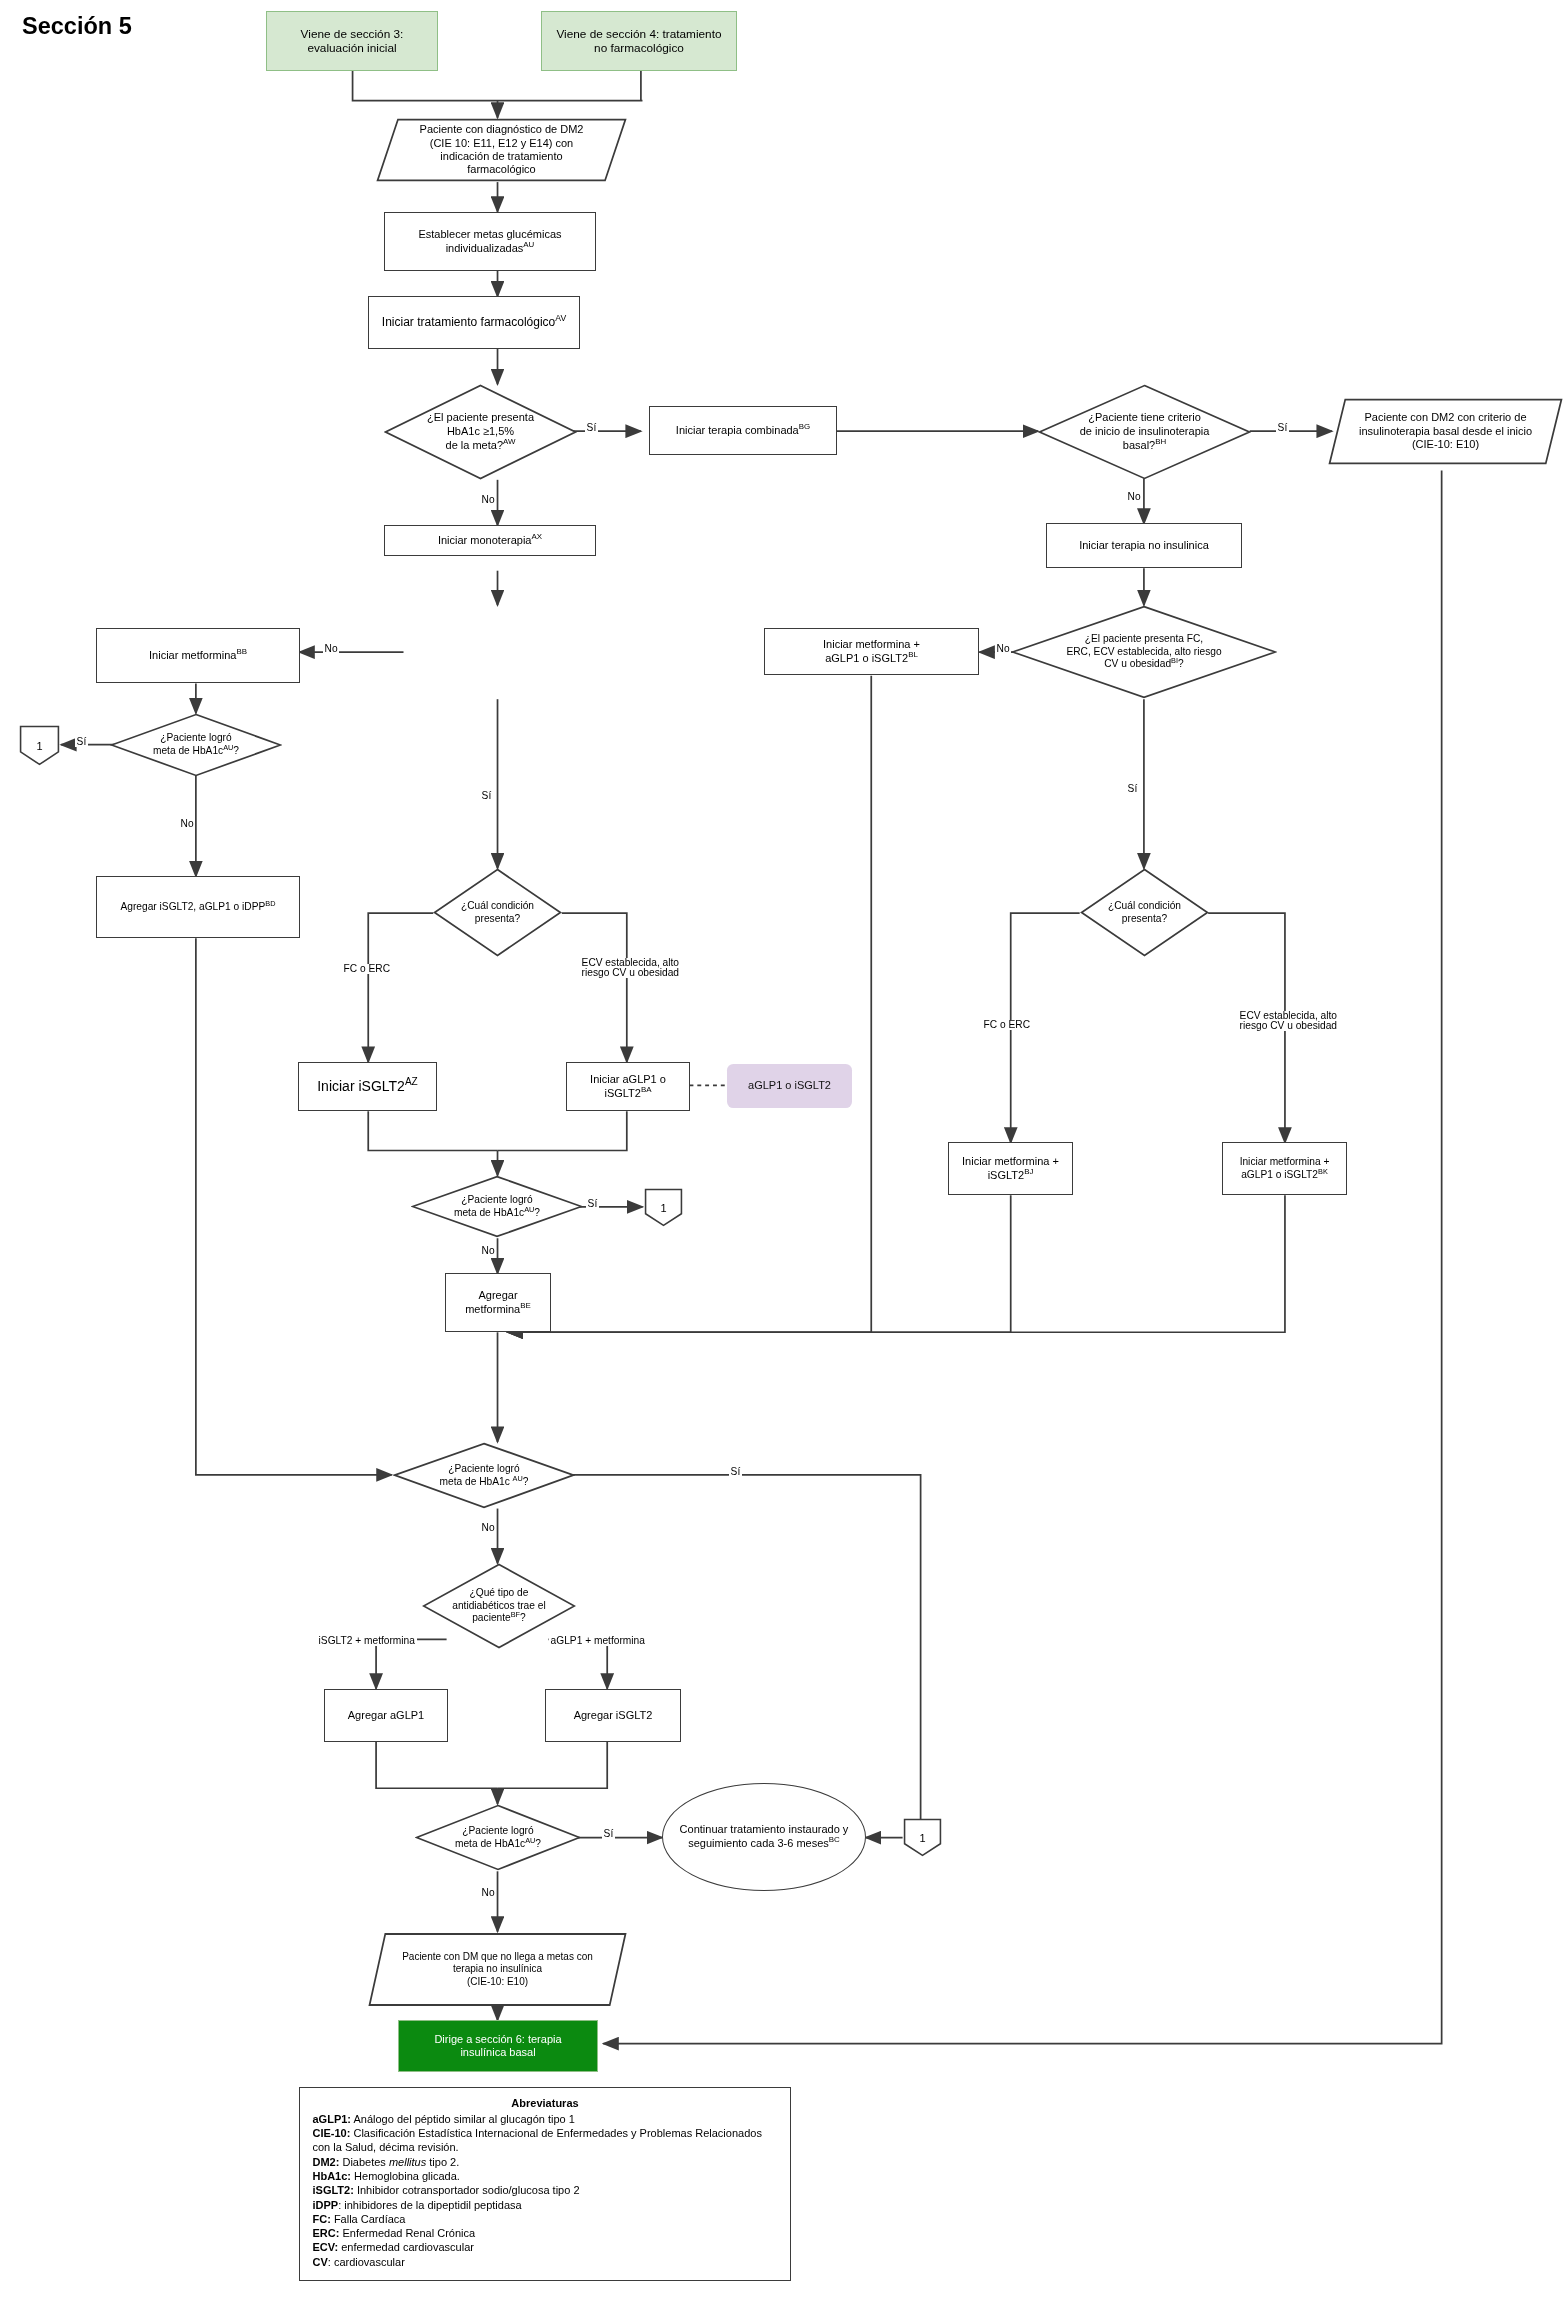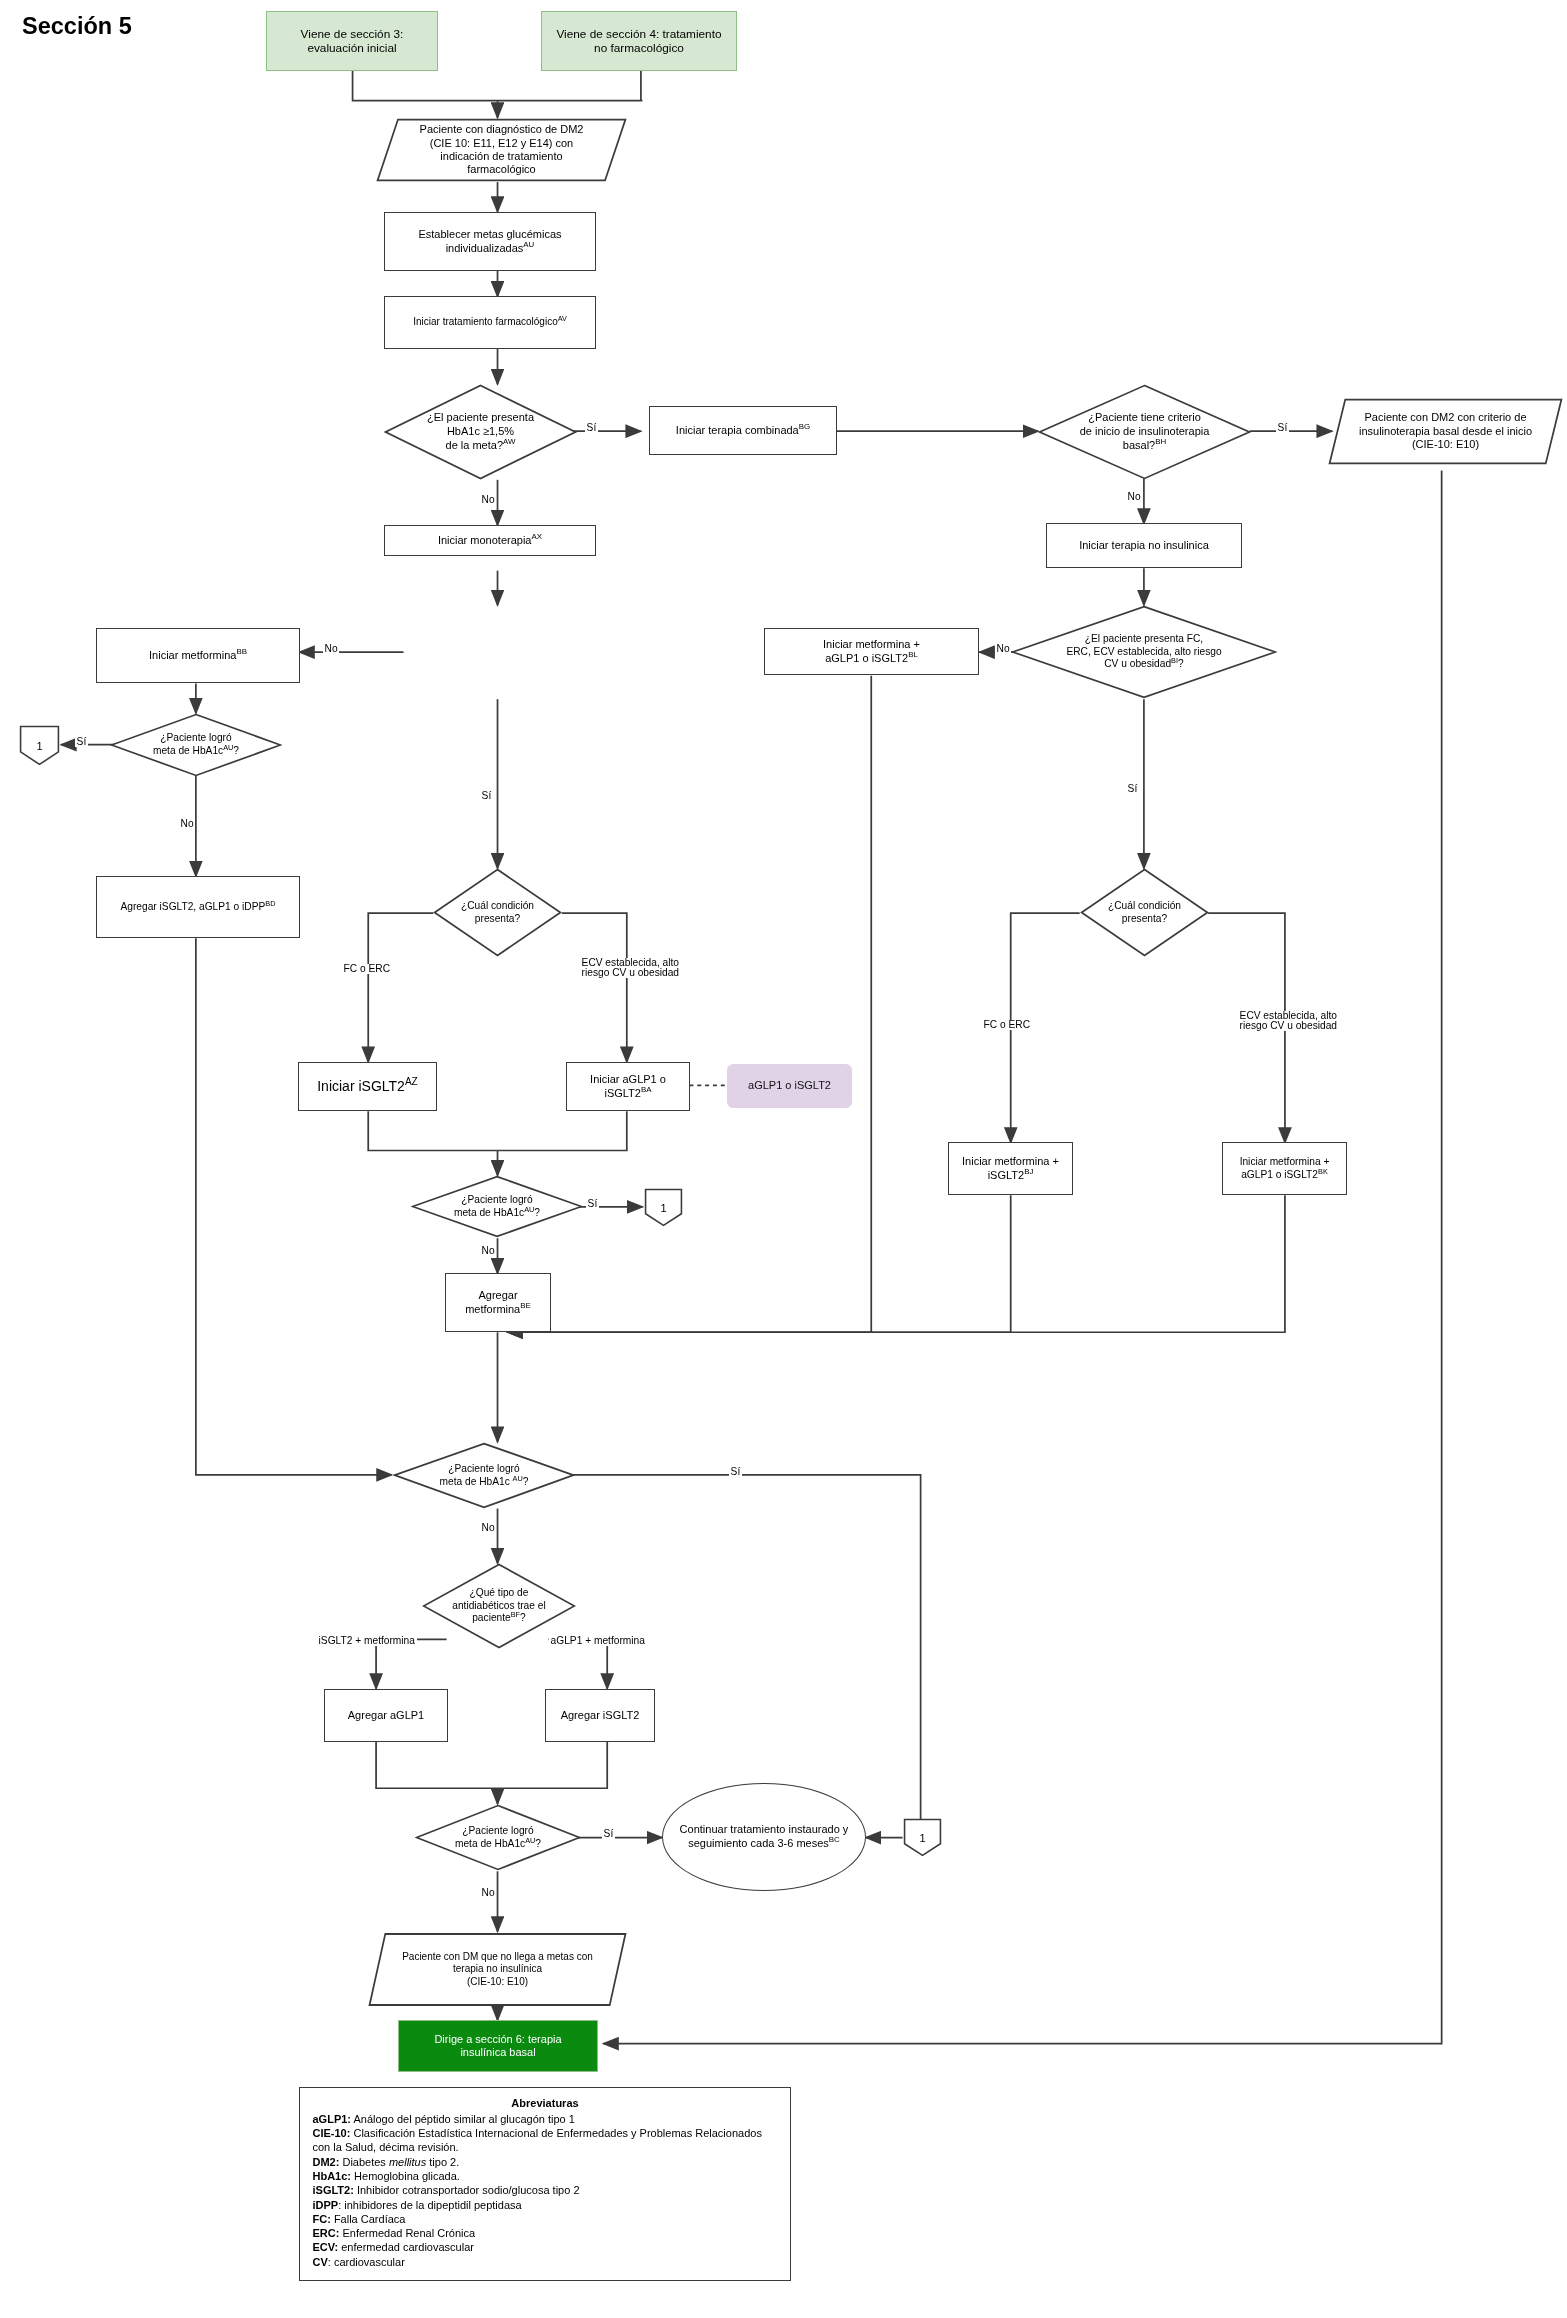--- a/index.html
+++ b/index.html
@@ -158,21 +158,21 @@
       <span>farmacológico</span>
     </span>
   </div>
 
   <div class="node rect" style="left:384px;top:212px;width:212px;height:59px;font-size:11px;padding:0 7.8px;">
     <span>
       <span>Establecer metas glucémicas individualizadas</span><sup>AU</sup>
     </span>
   </div>
 
-  <div class="node rect" style="left:384px;top:296px;width:212px;height:53px;font-size:10px;padding:0 7.8px;justify-content:center;">
+  <div class="node rect" style="left:368px;top:296px;width:212px;height:53px;font-size:12px;padding:0 7.8px;justify-content:center;">
     <span>
       <span>Iniciar tratamiento farmacológico</span><sup>AV</sup>
     </span>
   </div>
 
   <div class="dia" style="left:384px;top:384px;width:193px;height:96px;font-size:11px;">
     <svg class="dbg" viewBox="0 0 246 122" preserveAspectRatio="none">
       <polygon points="123,2 244,61 123,120 2,61" fill="#fff" stroke="#3b3b3b" stroke-width="2.2"></polygon>
     </svg>
     <span class="dtxt">
@@ -385,21 +385,21 @@
       <span>paciente</span><sup>BF</sup><span>?</span>
     </span>
   </div>
   <div class="edgelabel" style="left:317px;top:1636px;font-size:10.2px;">iSGLT2 + metformina</div>
   <div class="edgelabel" style="left:549px;top:1636px;font-size:10.2px;">aGLP1 + metformina</div>
 
   <div class="node rect" style="left:324px;top:1689px;width:124px;height:53px;font-size:11px;">
     <span>Agregar aGLP1</span>
   </div>
 
-  <div class="node rect" style="left:545px;top:1689px;width:110px;height:53px;font-size:11px;">
+  <div class="node rect" style="left:545px;top:1689px;width:136px;height:53px;font-size:11px;">
     <span>Agregar iSGLT2</span>
   </div>
 
   <div class="dia" style="left:415px;top:1804px;width:166px;height:67px;font-size:10.2px;">
     <svg class="dbg" viewBox="0 0 212 86" preserveAspectRatio="none">
       <polygon points="106,2 210,43 106,84 2,43" fill="#fff" stroke="#3b3b3b" stroke-width="2.2"></polygon>
     </svg>
     <span class="dtxt" style="width:112%;">
       <span>¿Paciente logró</span><br>
       <span>meta de HbA1c</span><sup>AU</sup><span>?</span>

